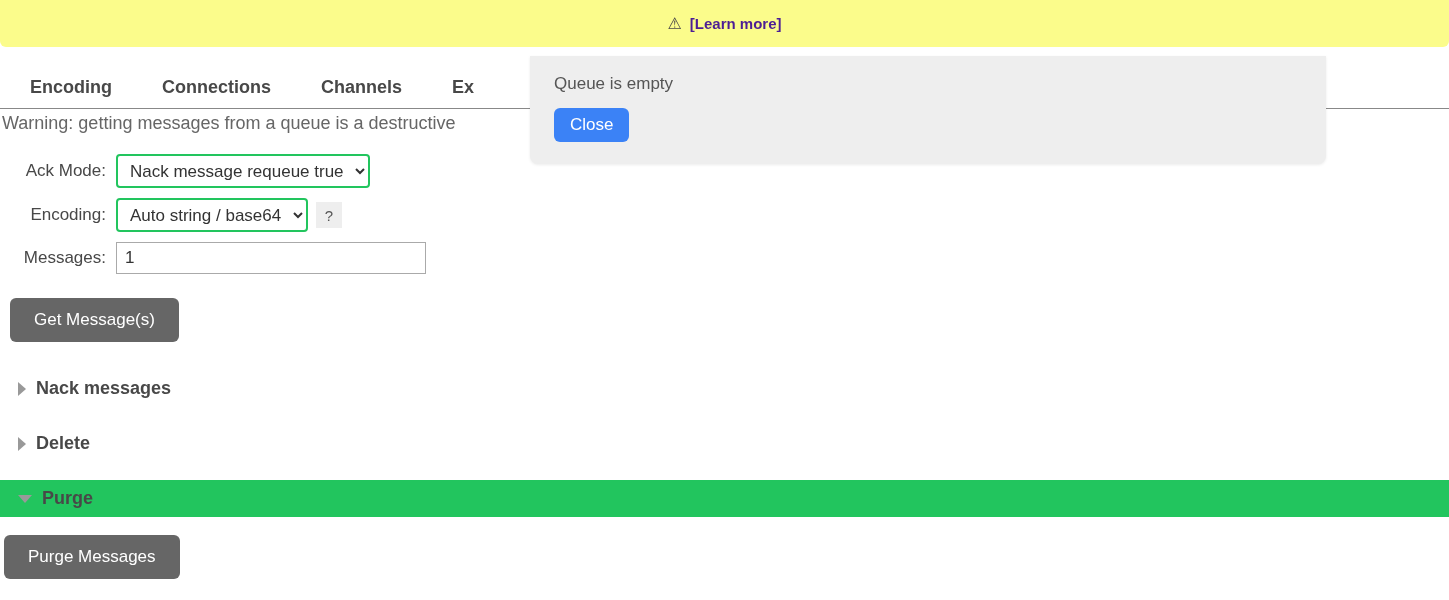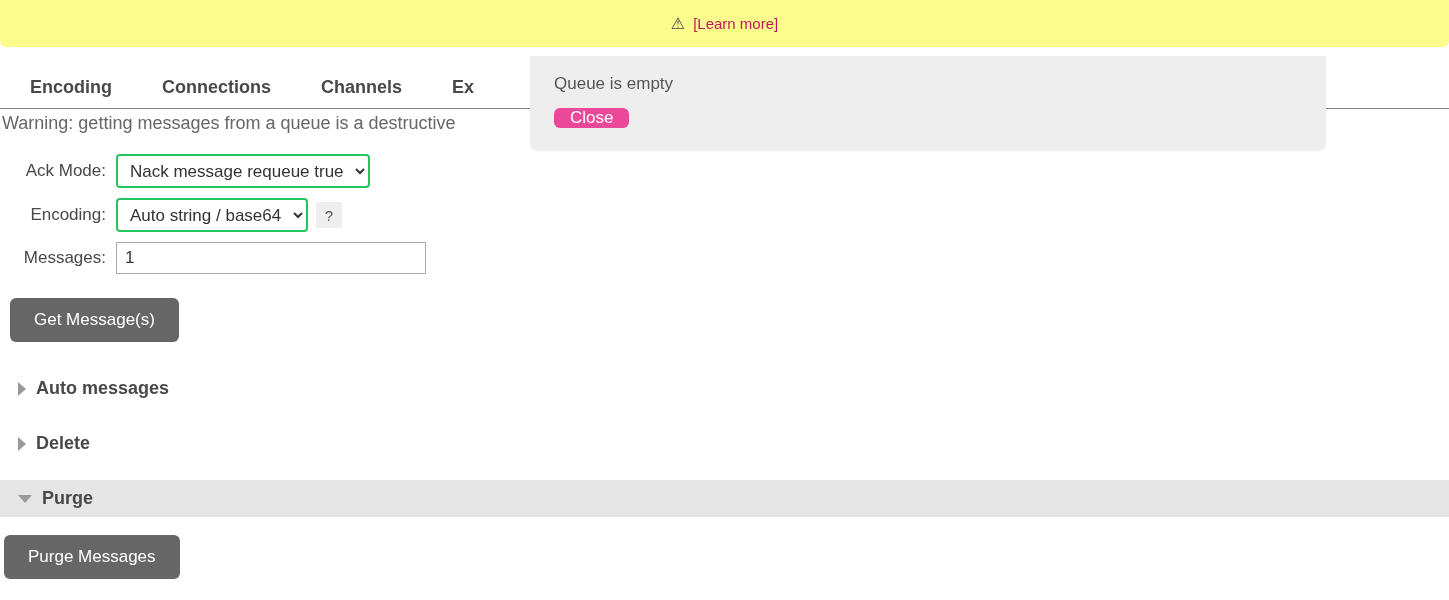--- a/index.html
+++ b/index.html
@@ -1,48 +1,48 @@
 <!DOCTYPE html>
 <html><head>
   <meta charset="utf-8">
   <style>
     * { box-sizing: border-box; margin: 0; padding: 0; }
     body { font-family: Verdana, Geneva, sans-serif; font-size: 15px; color: #484848; background: #fff; width: 1449px; }
     
     .banner { background: #fbfc8b; padding: 14px 0; border-radius: 0 0 6px 6px; display: flex; justify-content: center; align-items: center; gap: 8px; position: relative; z-index: 1; }
     .banner-warning-icon { font-size: 16px; color: #484848; }
     .banner-text { color: #484848; font-size: 17px; }
-    .banner-link { font-weight: normal; color: #be185d; cursor: pointer; }
+    .banner-link { font-weight: bold; color: #4c1d95; cursor: pointer; }
     
     .tabs { display: flex; gap: 50px; padding: 30px 0 10px 30px; border-bottom: 1px solid #888; align-items: center; }
     .tab { font-weight: bold; font-size: 18px; color: #484848; cursor: pointer; }
     
     .warning-line { padding: 4px 0 0 2px; font-size: 18px; color: #666; }
     
     .form-area { padding: 20px 0 0 8px; }
     .form-row { display: flex; align-items: center; margin-bottom: 10px; }
     .form-label { width: 108px; text-align: right; padding-right: 10px; font-size: 17px; color: #484848; }
     select { font-size: 17px; padding: 4px 8px; border: 2px solid #22c55e; border-radius: 4px; background: #fff; color: #333; height: 34px; }
     input[type="text"] { font-size: 17px; padding: 4px 8px; border: 1px solid #aaa; background: #fff; color: #333; height: 32px; width: 310px; }
     .help-btn { width: 26px; height: 26px; background: #eee; border: none; margin-left: 8px; font-size: 15px; color: #555; cursor: pointer; display: inline-flex; align-items: center; justify-content: center; }
     
     .grey-btn { background: #666; color: #fff; border: none; border-radius: 6px; padding: 12px 24px; font-size: 17px; cursor: pointer; margin: 14px 0 0 2px; }
     
     .section { margin-top: 28px; }
     .section-header { display: flex; align-items: center; gap: 10px; padding: 8px 0 8px 18px; cursor: pointer; }
-    .section-header.expanded { background: #e5e5e5; }
+    .section-header.expanded { background: #22c55e; }
     .chevron { width: 0; height: 0; display: inline-block; }
     .chevron.right { border-left: 8px solid #999; border-top: 7px solid transparent; border-bottom: 7px solid transparent; }
     .chevron.down { border-top: 8px solid #999; border-left: 7px solid transparent; border-right: 7px solid transparent; }
     .section-title { font-weight: bold; font-size: 18px; color: #484848; }
     .section-body { padding: 18px 0 0 2px; }
     
     .popup { position: absolute; top: 56px; left: 530px; width: 796px; background: #eee; border-radius: 0 0 8px 8px; padding: 18px 24px 22px 24px; z-index: 10; box-shadow: 0 1px 3px rgba(0,0,0,0.08); }
     .popup-text { font-size: 17px; color: #555; margin-bottom: 14px; }
-    .popup-close { background: #ec4899; color: #fff; border: none; border-radius: 6px; padding: 0 16px; font-size: 17px; cursor: pointer; }
+    .popup-close { background: #3b82f6; color: #fff; border: none; border-radius: 6px; padding: 7px 16px; font-size: 17px; cursor: pointer; }
   </style>
 </head>
 <body>
 
 <div class="banner">
   <span class="banner-warning-icon">⚠</span>
   <span class="banner-link">[Learn more]</span>
 </div>
 
 <div class="tabs">
@@ -71,21 +71,21 @@
   <div class="form-row">
     <span class="form-label">Messages:</span>
     <input type="text" value="1" style="">
   </div>
   <button class="grey-btn">Get Message(s)</button>
 </div>
 
 <div class="section">
   <div class="section-header">
     <span class="chevron right"></span>
-    <span class="section-title">Auto messages</span>
+    <span class="section-title">Nack messages</span>
   </div>
 </div>
 
 <div class="section" style="margin-top:18px">
   <div class="section-header">
     <span class="chevron right"></span>
     <span class="section-title">Delete</span>
   </div>
 </div>
 

